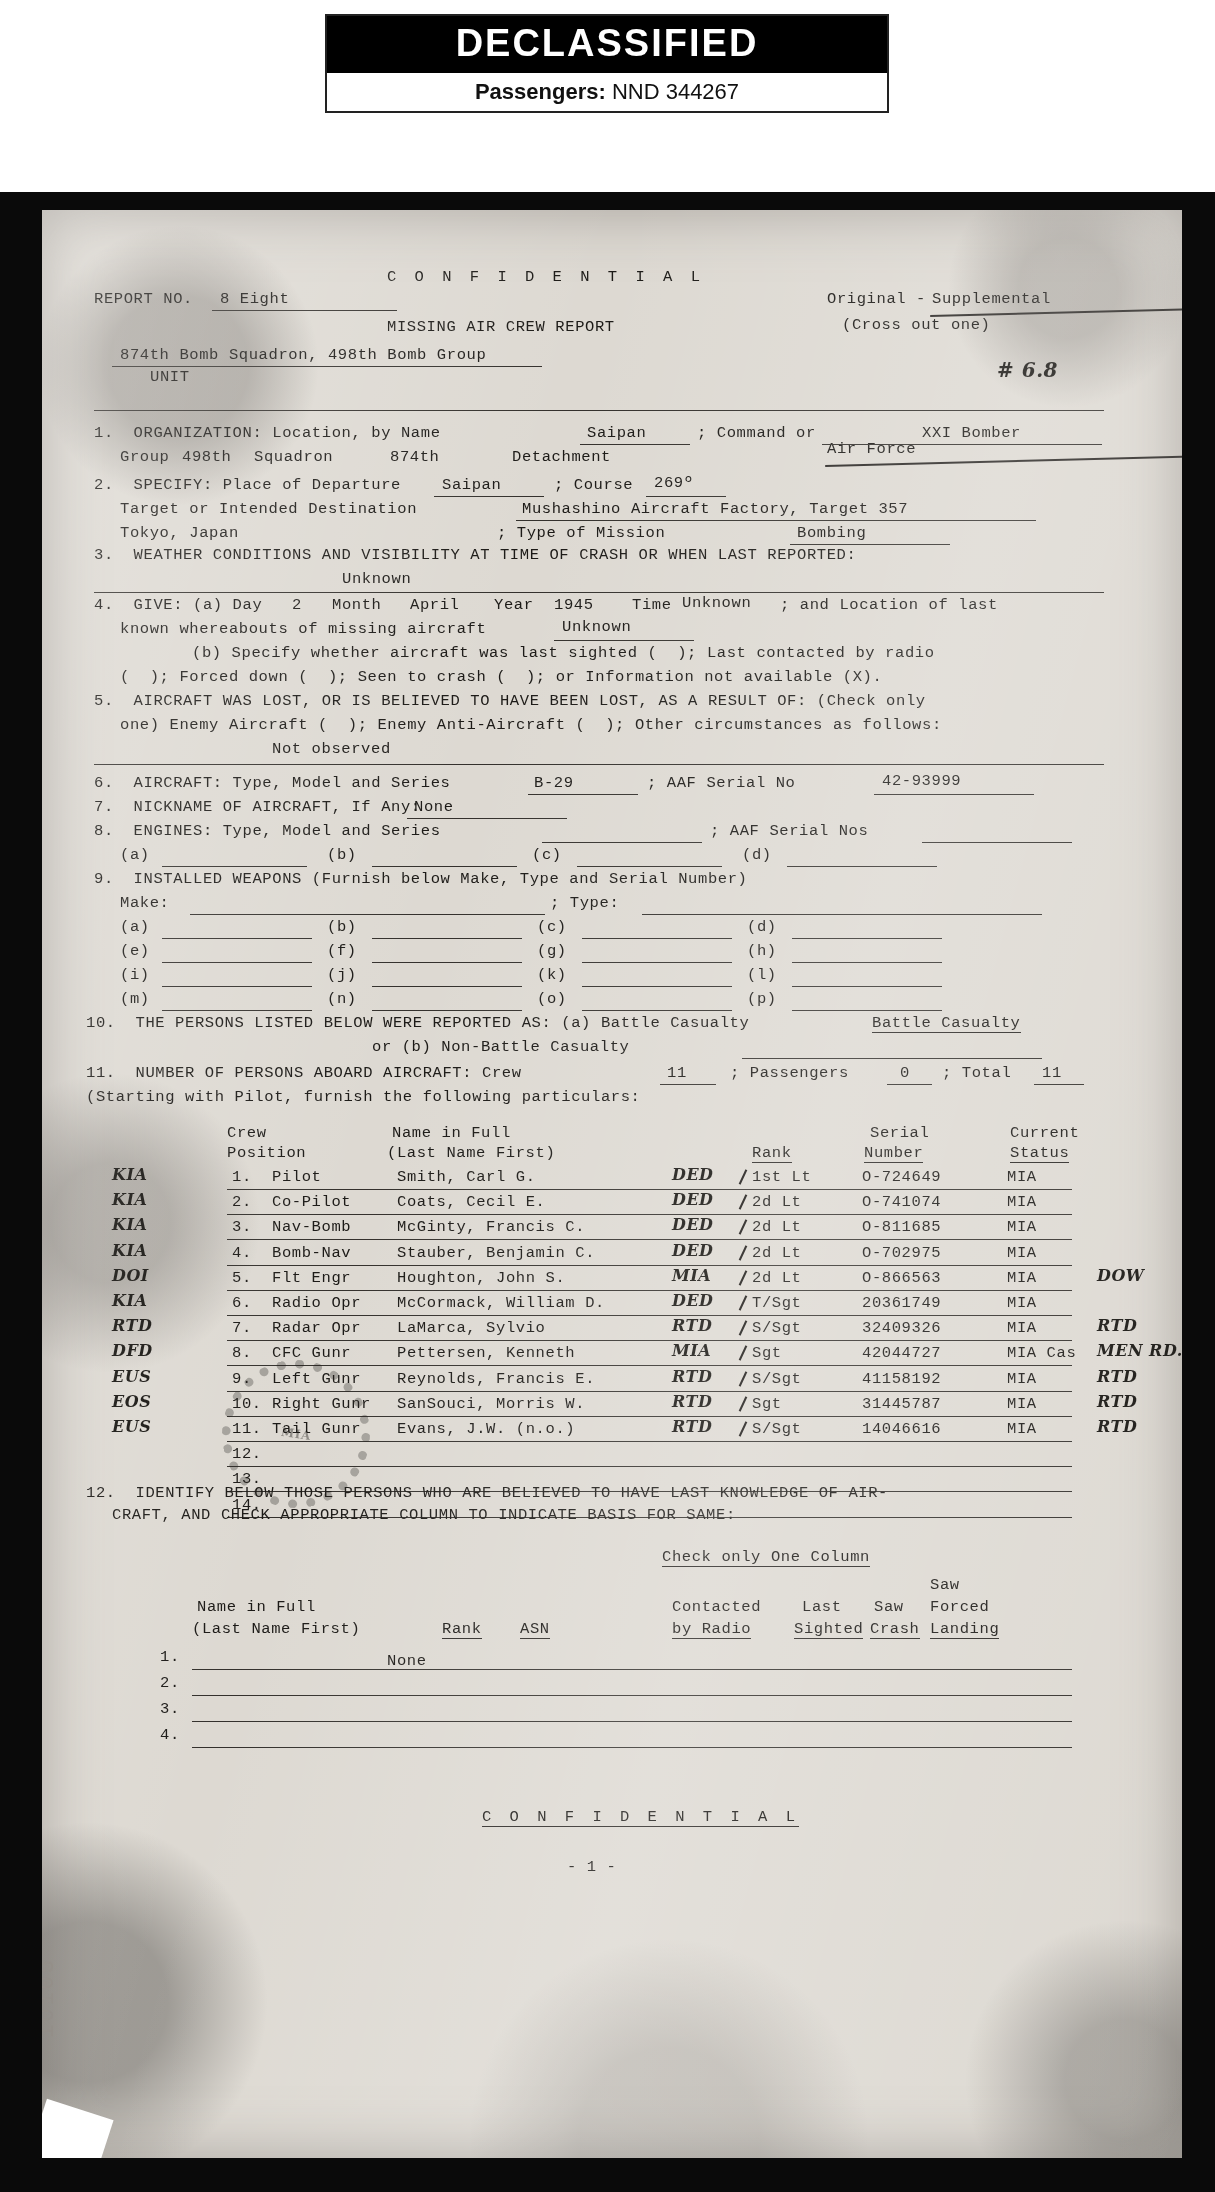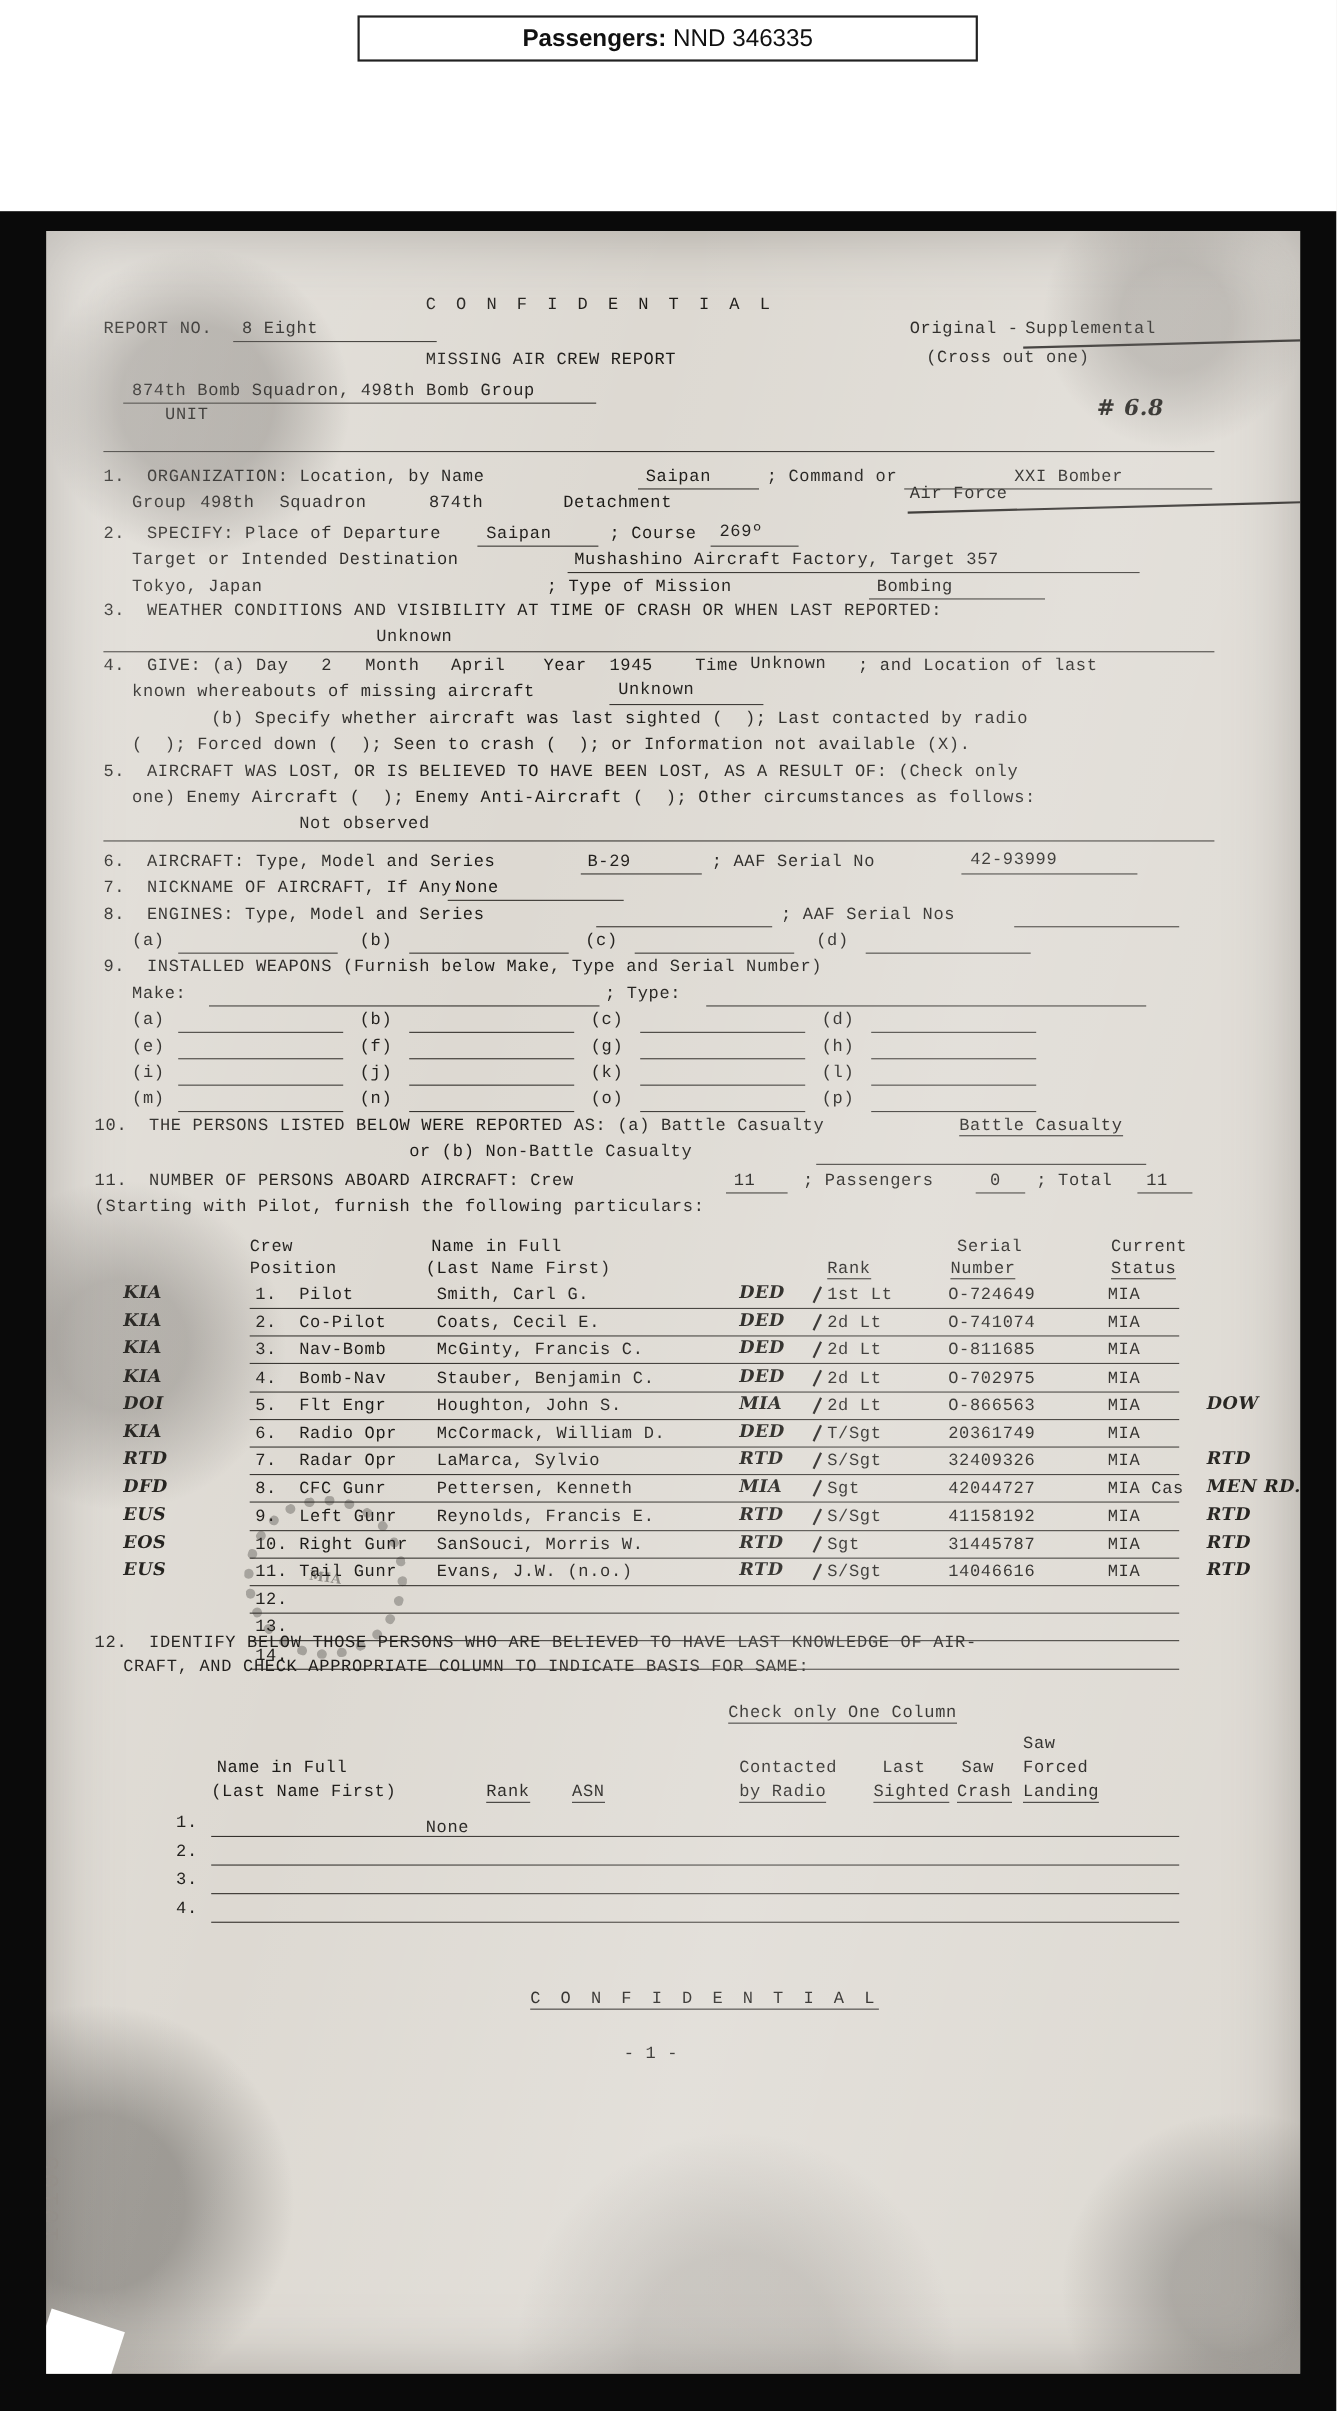--- a/index.html
+++ b/index.html
@@ -95,23 +95,24 @@
     position:absolute;left:18px;bottom:120px;
     font-family:"Liberation Mono",monospace;font-size:22px;color:#8f8a84;
     transform:rotate(-90deg);transform-origin:left bottom;letter-spacing:3px;
   }
 </style>
 </head>
 <body>
 
 <div id="banner">
   <div class="decl-box">
+    <div class="decl-title">DECLASSIFIED</div>
     <div class="decl-line">
       <b>Passengers:</b>
-      <span>NND 346335</span>
+      <span>NND 344267</span>
     </div>
   </div>
 </div>
 
 <div id="scan">
   <div id="paper">
     <div class="corner-tear"></div>
 
     <div id="doc">
 

